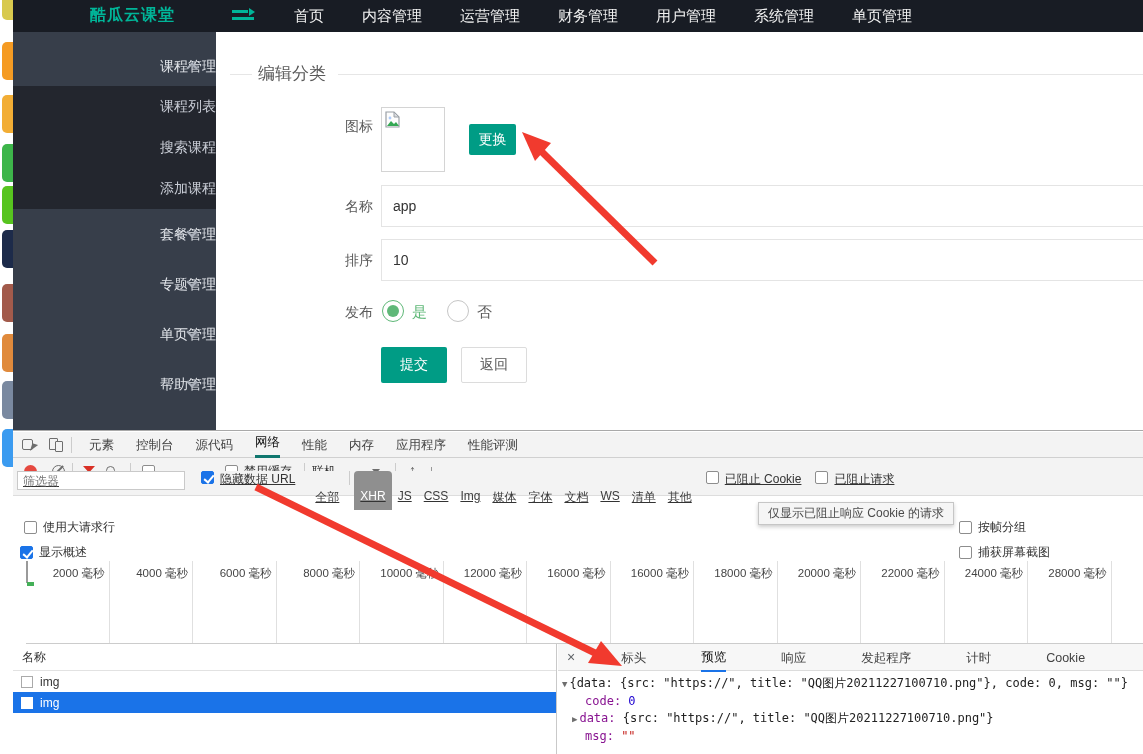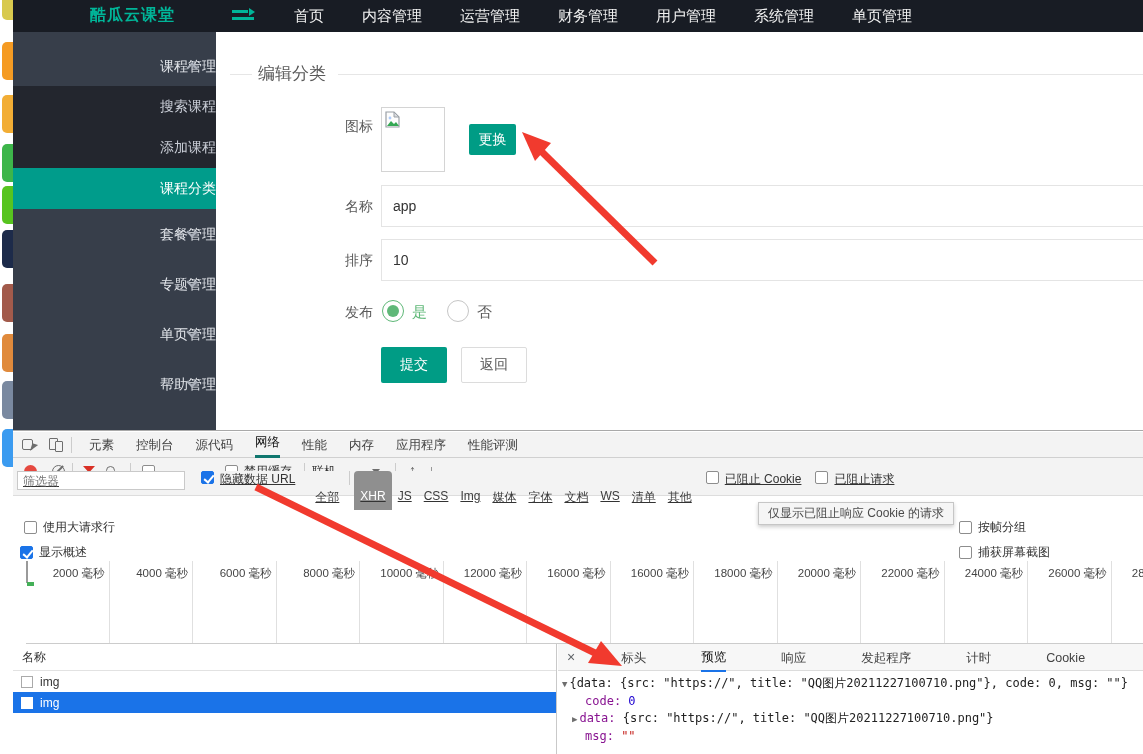--- a/index.html
+++ b/index.html
@@ -146,23 +146,23 @@
     <span>单页管理</span>
   </div>
 </div>
 
 <div class="sidebar">
   <div class="side-row side-head">
     <span>课程管理</span>
     <i class="chev up"></i>
   </div>
   <div class="submenu">
+    <div class="side-row">课程列表</div>
     <div class="side-row">搜索课程</div>
     <div class="side-row">添加课程</div>
-    <div class="side-row active">课程分类</div>
   </div>
   <div class="side-row side-group">
     <span>套餐管理</span>
     <i class="chev down"></i>
   </div>
   <div class="side-row side-group">
     <span>专题管理</span>
     <i class="chev down"></i>
   </div>
   <div class="side-row side-group">
@@ -301,21 +301,20 @@
     <div class="ov-cell">6000 毫秒</div>
     <div class="ov-cell">8000 毫秒</div>
     <div class="ov-cell">10000 毫秒</div>
     <div class="ov-cell">12000 毫秒</div>
     <div class="ov-cell">16000 毫秒</div>
     <div class="ov-cell">16000 毫秒</div>
     <div class="ov-cell">18000 毫秒</div>
     <div class="ov-cell">20000 毫秒</div>
     <div class="ov-cell">22000 毫秒</div>
     <div class="ov-cell">24000 毫秒</div>
-    <div class="ov-cell">26000 毫秒</div>
     <div class="ov-cell">28000 毫秒</div>
     <div class="ov-start"></div>
     <div class="ov-dash"></div>
   </div>
 
   <div class="reqpane">
     <div class="req-head">名称</div>
     <div class="req-row">
       <span class="fico"></span>
       <span>img</span>

